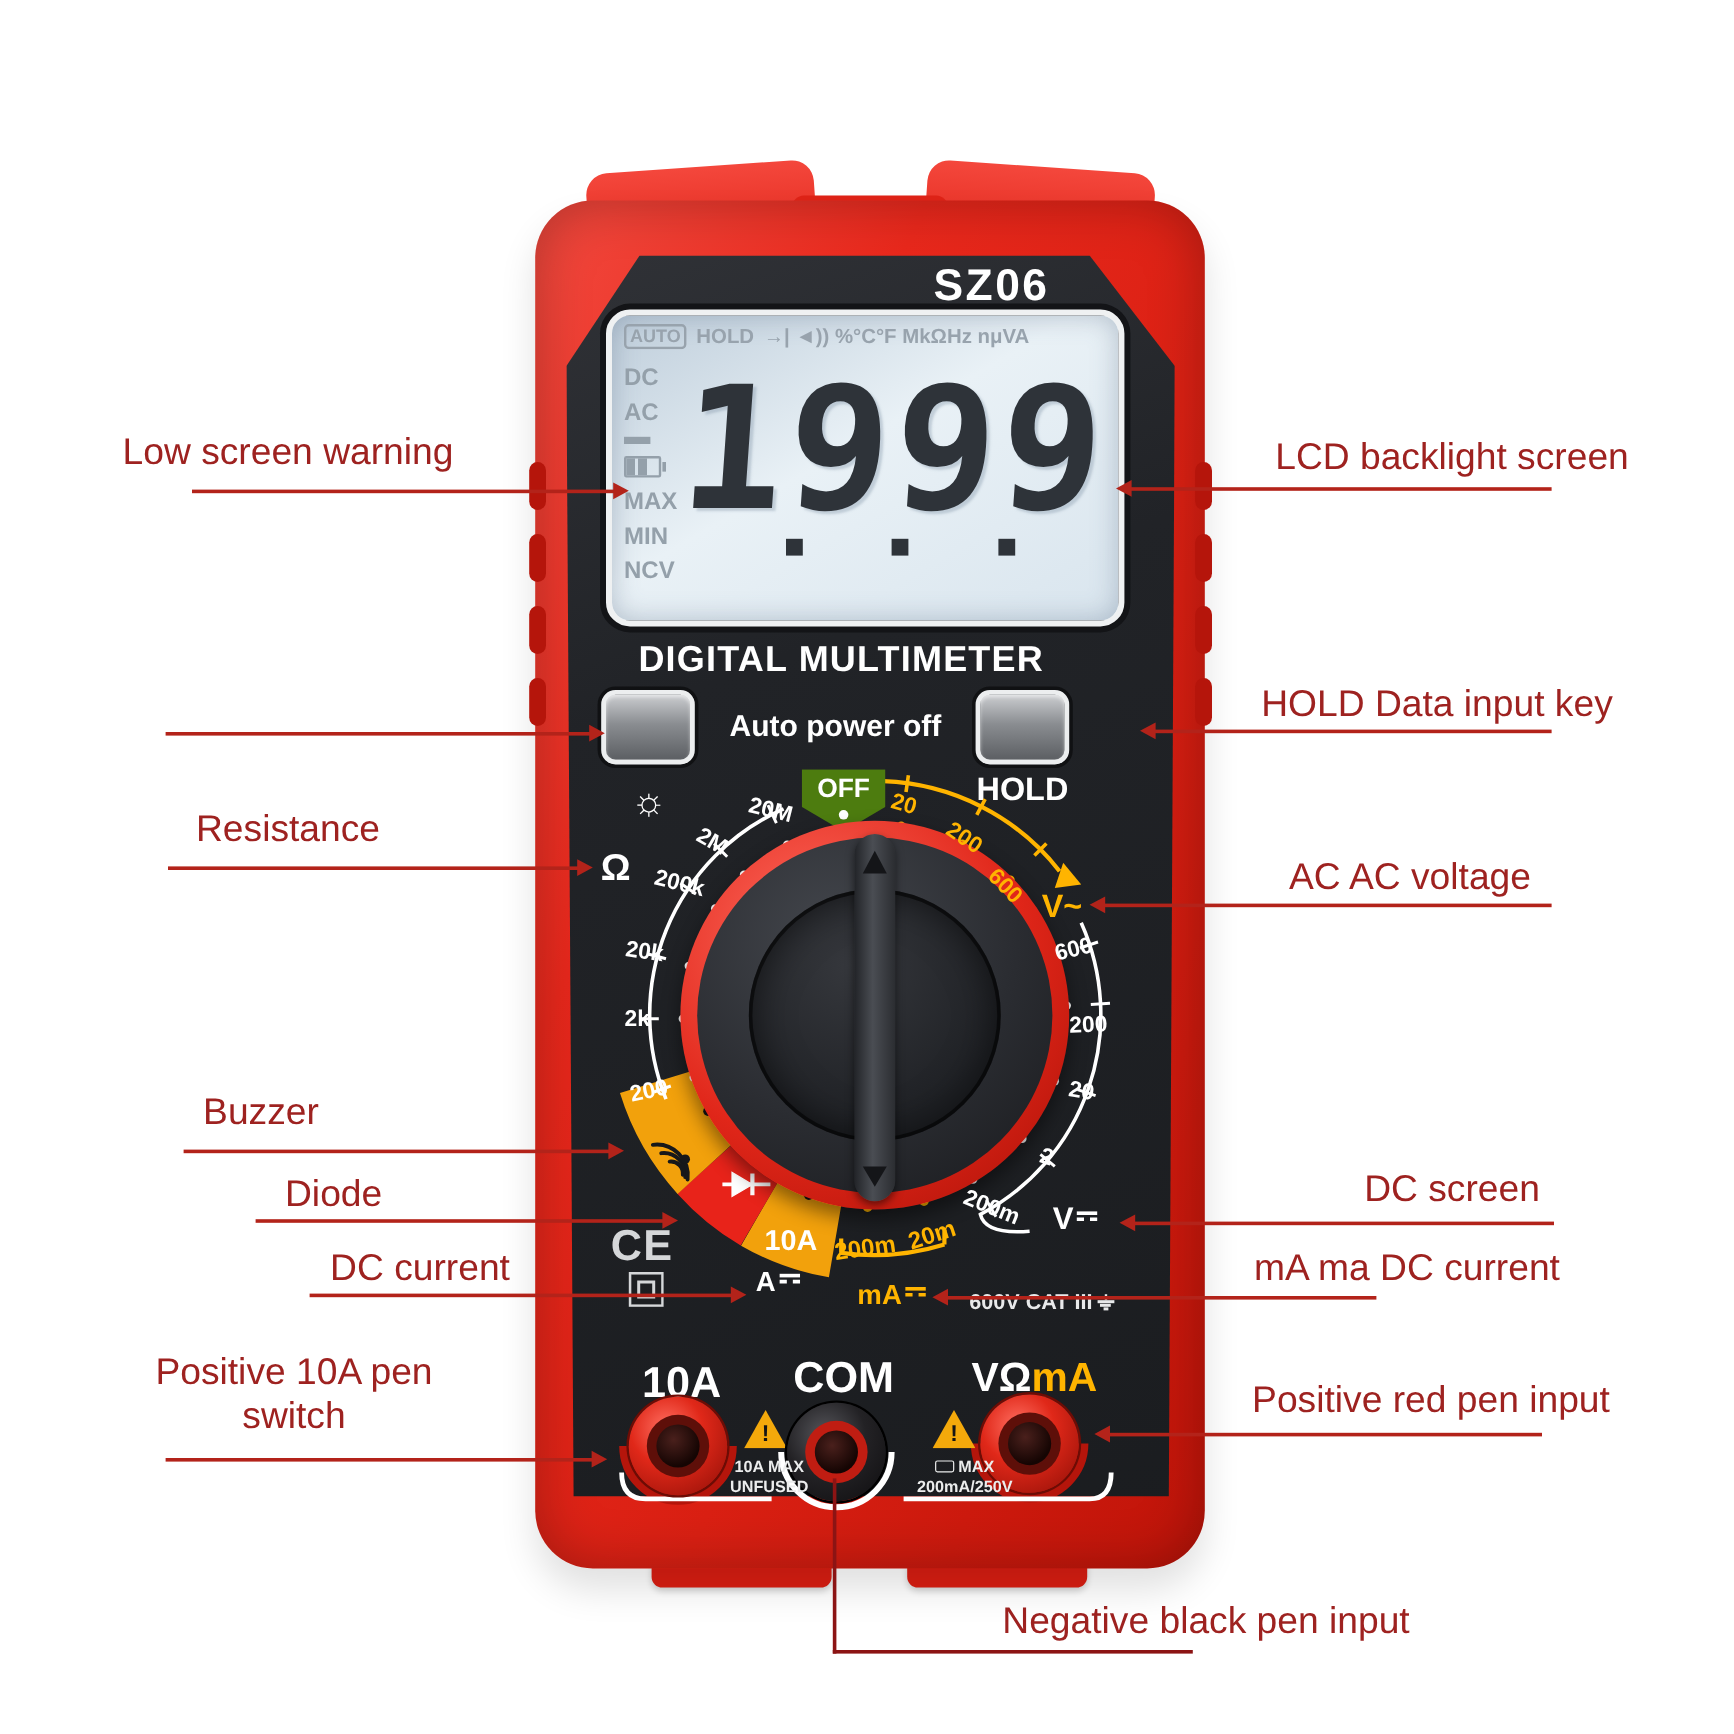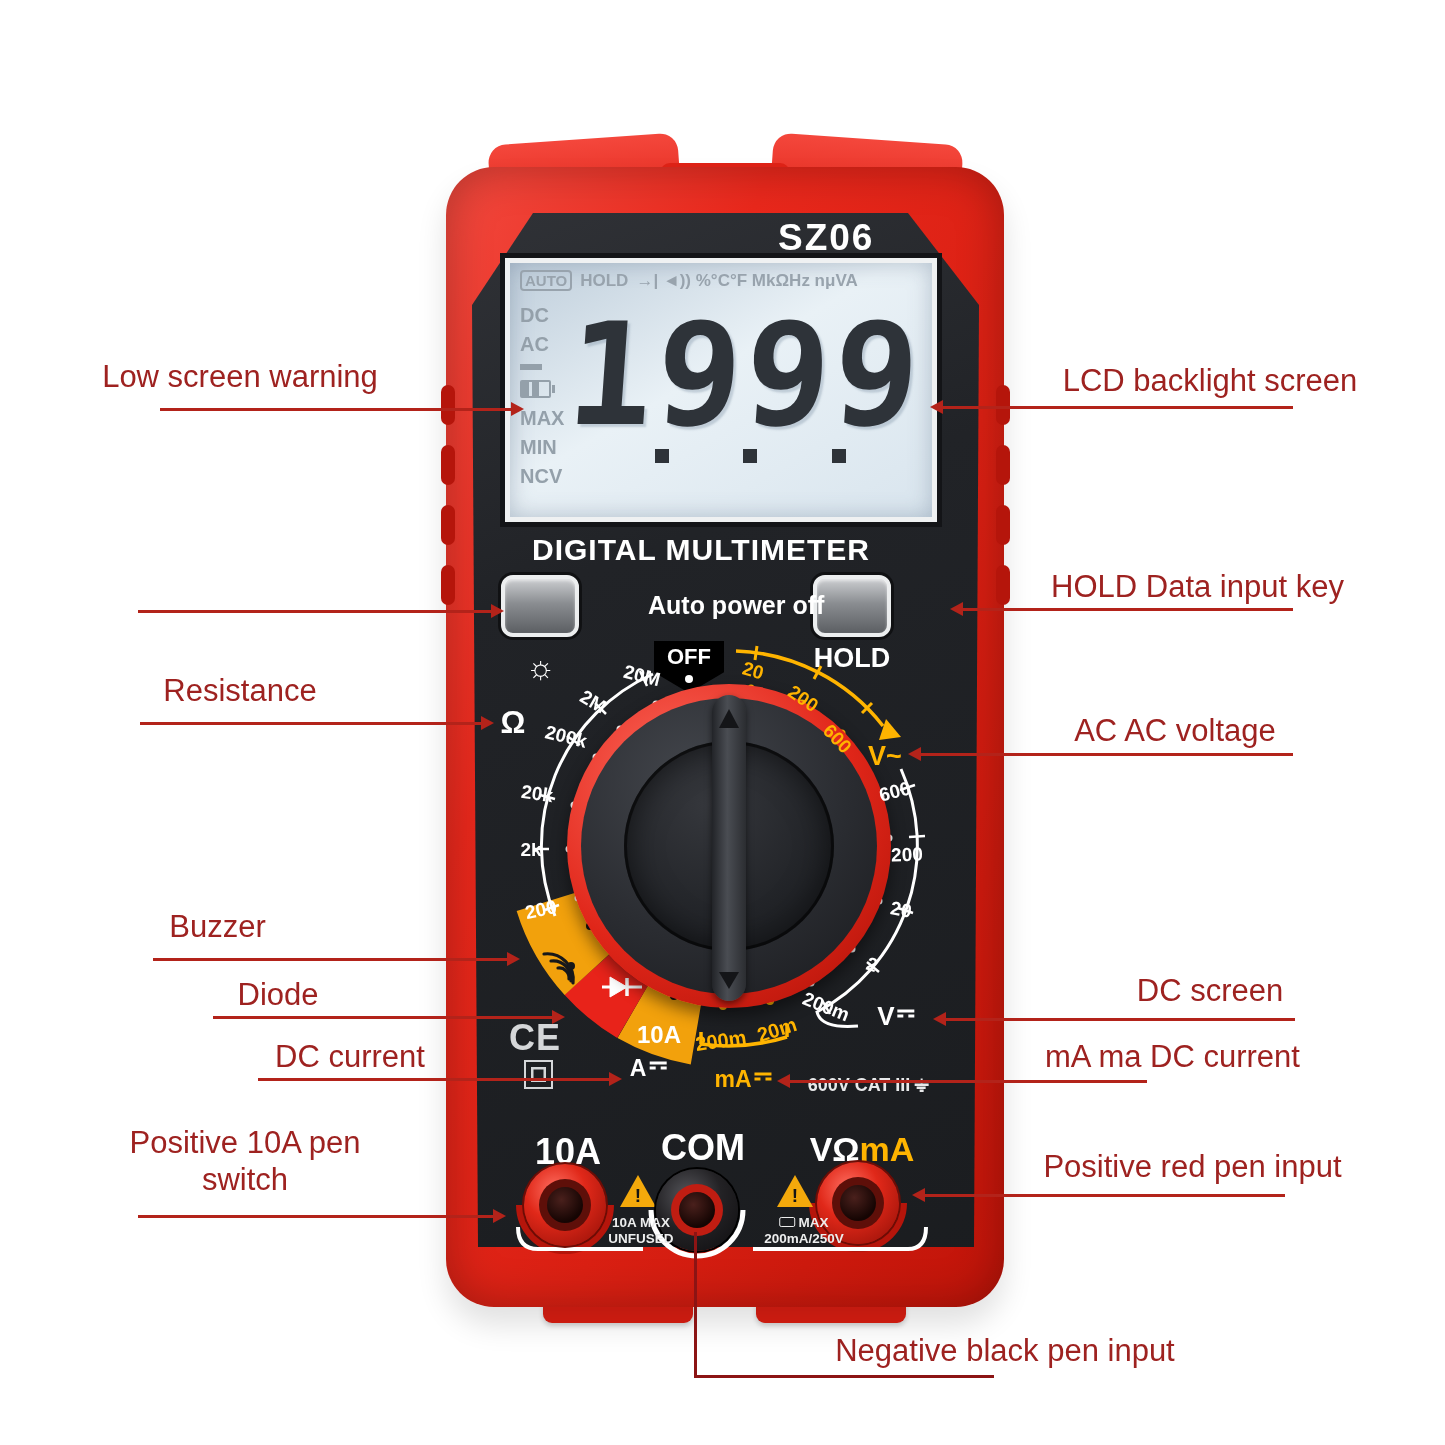--- a/index.html
+++ b/index.html
@@ -59,21 +59,21 @@
   .grip{position:absolute;width:14px;height:40px;background:#b5150b;border-radius:7px;}
   #face{position:absolute;left:0;top:0;width:575px;height:1190px;
     clip-path:polygon(95px 78px,470px 78px,541px 170px,536px 1112px,40px 1112px,34px 170px);
     background:linear-gradient(160deg,#33353a 0%,#212327 35%,#1a1c1f 100%);}
 
   #sz06{position:absolute;left:340px;top:82px;color:#fff;font-weight:bold;font-size:37px;letter-spacing:2px;}
 
   
   #lcd{position:absolute;left:67px;top:123px;width:432px;height:264px;box-sizing:border-box;
     background:linear-gradient(150deg,#bfcedb,#e9f1f6 45%,#d9e5ee);
-    border:5px solid #eff1f2;border-radius:0;
+    border:5px solid #eff1f2;border-radius:20px;
     box-shadow:0 0 0 5px #131417, inset 0 0 22px rgba(80,100,125,.35);}
   #lcd-status{position:absolute;left:10px;top:7px;right:6px;display:flex;gap:8px;align-items:center;
     color:#98a3ad;font-weight:bold;font-size:17px;white-space:nowrap;overflow:hidden;}
   .auto-box{border:2.5px solid #98a3ad;border-radius:4px;padding:0 3px;font-size:15px;}
   #lcd-left{position:absolute;left:10px;top:42px;color:#94a0aa;font-weight:bold;font-size:20px;line-height:1;}
   #lcd-left .li{margin-bottom:9px;}
   .lcd-bar{width:22px;height:6px;background:#94a0aa;margin:10px 0;}
   .batt{position:relative;display:block;width:27px;height:14px;border:2.5px solid #94a0aa;border-radius:2px;margin:6px 0 10px 0;
     background:linear-gradient(90deg,#94a0aa 0 7px,transparent 7px 10px,#94a0aa 10px 17px,transparent 17px);}
   .batt::after{content:"";position:absolute;right:-6px;top:3px;width:3.5px;height:8px;background:#94a0aa;}
@@ -84,25 +84,25 @@
   #dp1{left:145px;} #dp2{left:233px;} #dp3{left:322px;}
 
   #dm-title{position:absolute;left:94px;top:398px;width:330px;text-align:center;color:#fff;
     font-weight:bold;font-size:30px;letter-spacing:1px;white-space:nowrap;}
 
   .key{position:absolute;width:78px;height:62px;border-radius:12px;border:4px solid #eceeef;box-sizing:border-box;
     background:linear-gradient(180deg,#cbcdd0,#8a8d91 45%,#5c5f63);
     box-shadow:0 0 0 3px #101113, inset 0 2px 3px rgba(255,255,255,.5);}
   #key-light{left:63px;top:440px;} #key-hold{left:375px;top:440px;}
   #icon-backlight{position:absolute;left:88px;top:514px;font-size:32px;color:#fff;}
-  #auto-off{position:absolute;left:170px;top:456px;width:200px;color:#fff;font-weight:bold;font-size:25px;white-space:nowrap;margin-left:40px;}
+  #auto-off{position:absolute;left:170px;top:456px;width:200px;color:#fff;font-weight:bold;font-size:25px;white-space:nowrap;}
   #hold-label{position:absolute;left:375px;top:508px;width:78px;text-align:center;color:#fff;font-weight:bold;font-size:27px;}
 
   
-  #off-tab{position:absolute;left:216px;top:506px;width:70px;height:52px;background:#000000;
+  #off-tab{position:absolute;left:230px;top:506px;width:70px;height:52px;background:#4d7c0f;
     clip-path:polygon(0 0,100% 0,100% 60%,50% 100%,0 60%);}
   #off-text{position:absolute;left:0;top:3px;width:70px;text-align:center;color:#fff;font-weight:bold;font-size:22px;}
   #off-dot{position:absolute;left:31px;top:34px;width:8px;height:8px;border-radius:50%;background:#fff;}
   #dial-svg{position:absolute;left:0;top:0;pointer-events:none;}
   #knob-ring{position:absolute;left:129px;top:549px;width:324px;height:324px;border-radius:50%;
     background:radial-gradient(circle at 35% 30%,#ff6a5e,#e02619 55%,#a80f05);box-shadow:0 8px 16px rgba(0,0,0,.45);}
   #knob{position:absolute;left:143px;top:563px;width:296px;height:296px;border-radius:50%;
     background:radial-gradient(circle at 38% 28%,#43464c,#2a2c31 55%,#191a1d);}
   #knob-inner{position:absolute;left:186px;top:606px;width:210px;height:210px;border-radius:50%;
     background:radial-gradient(circle at 40% 30%,#35373c,#1f2125 70%);

